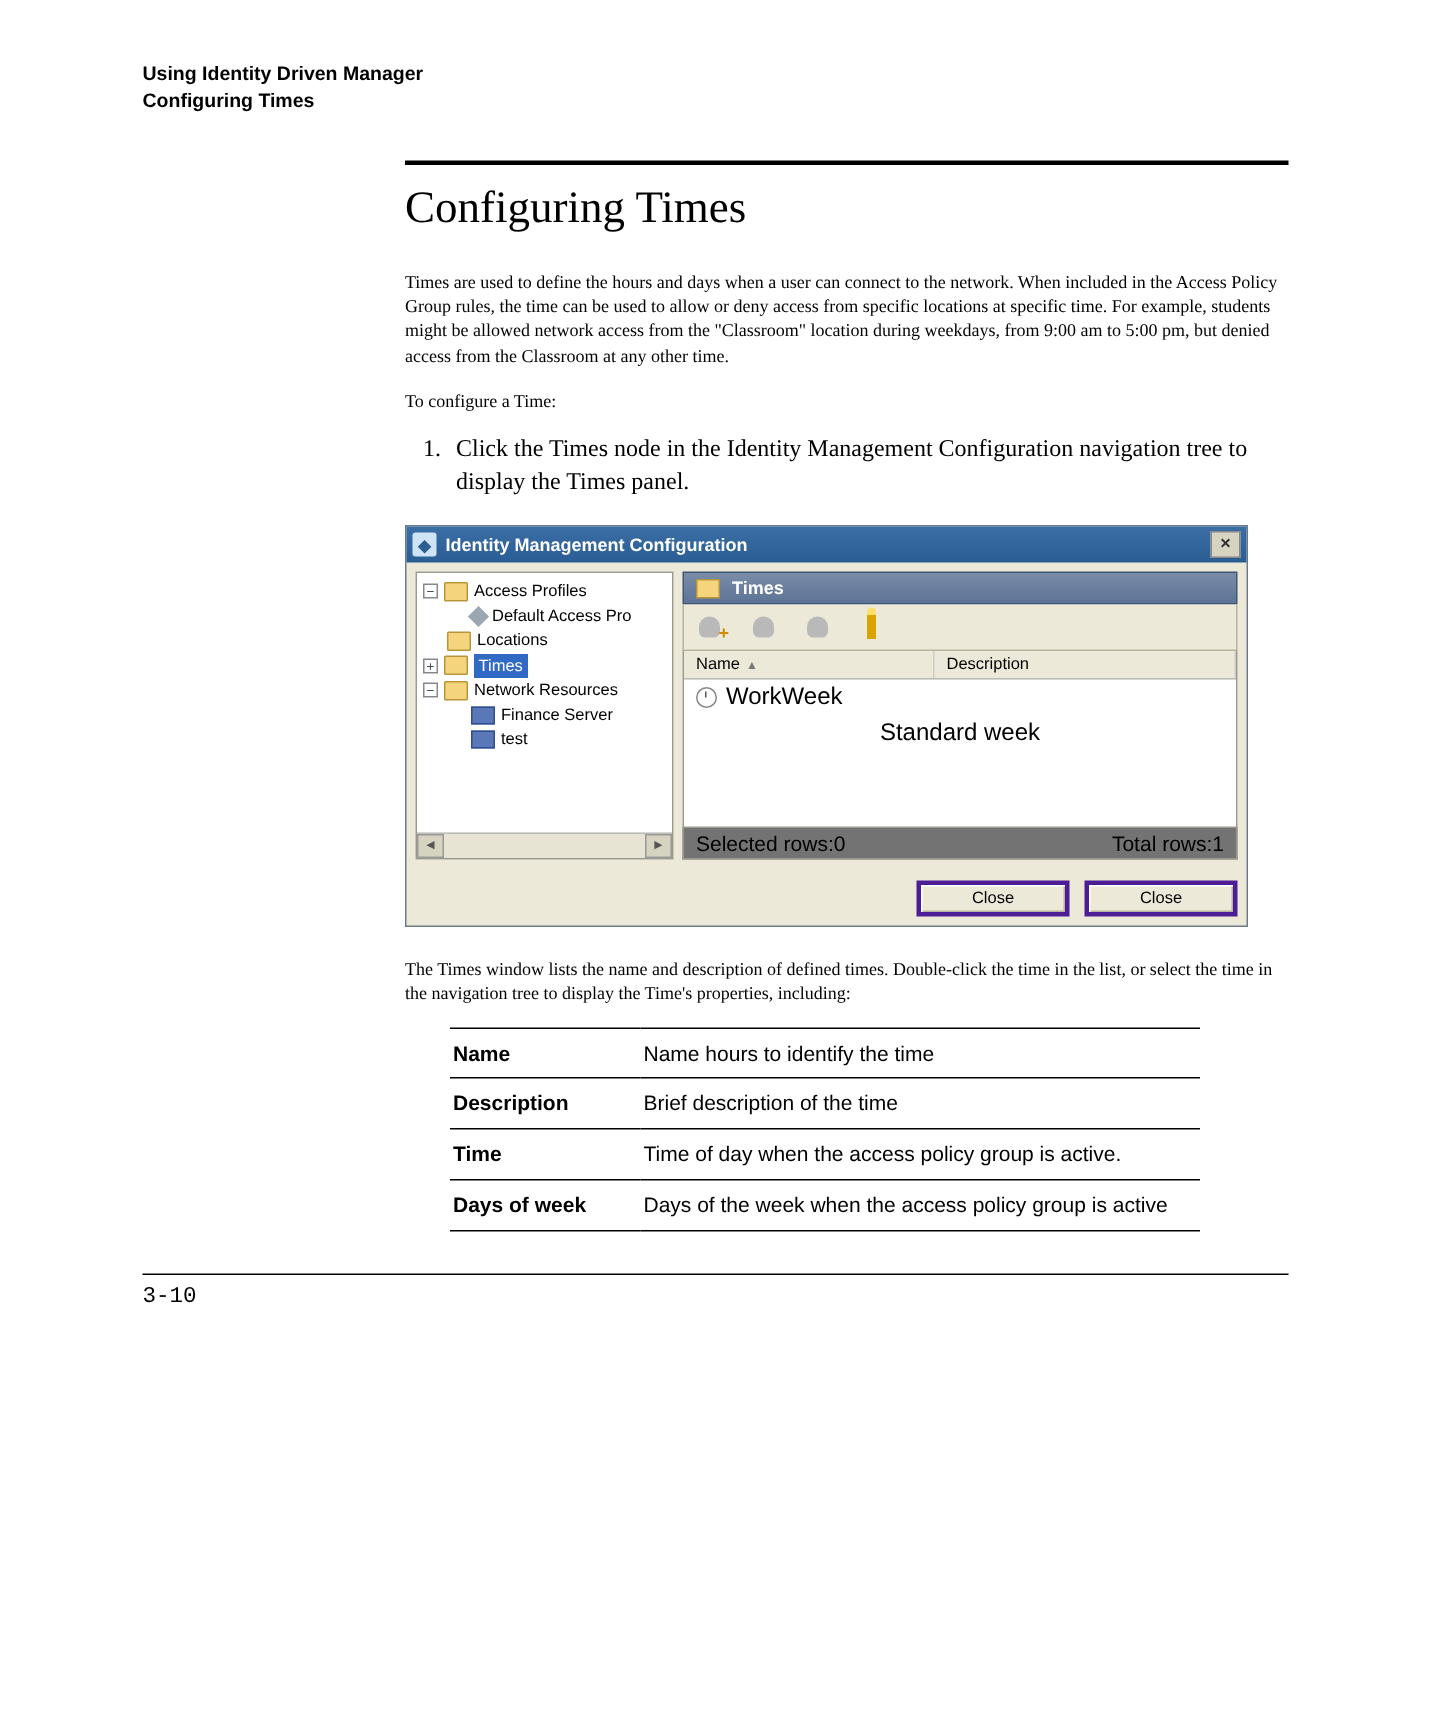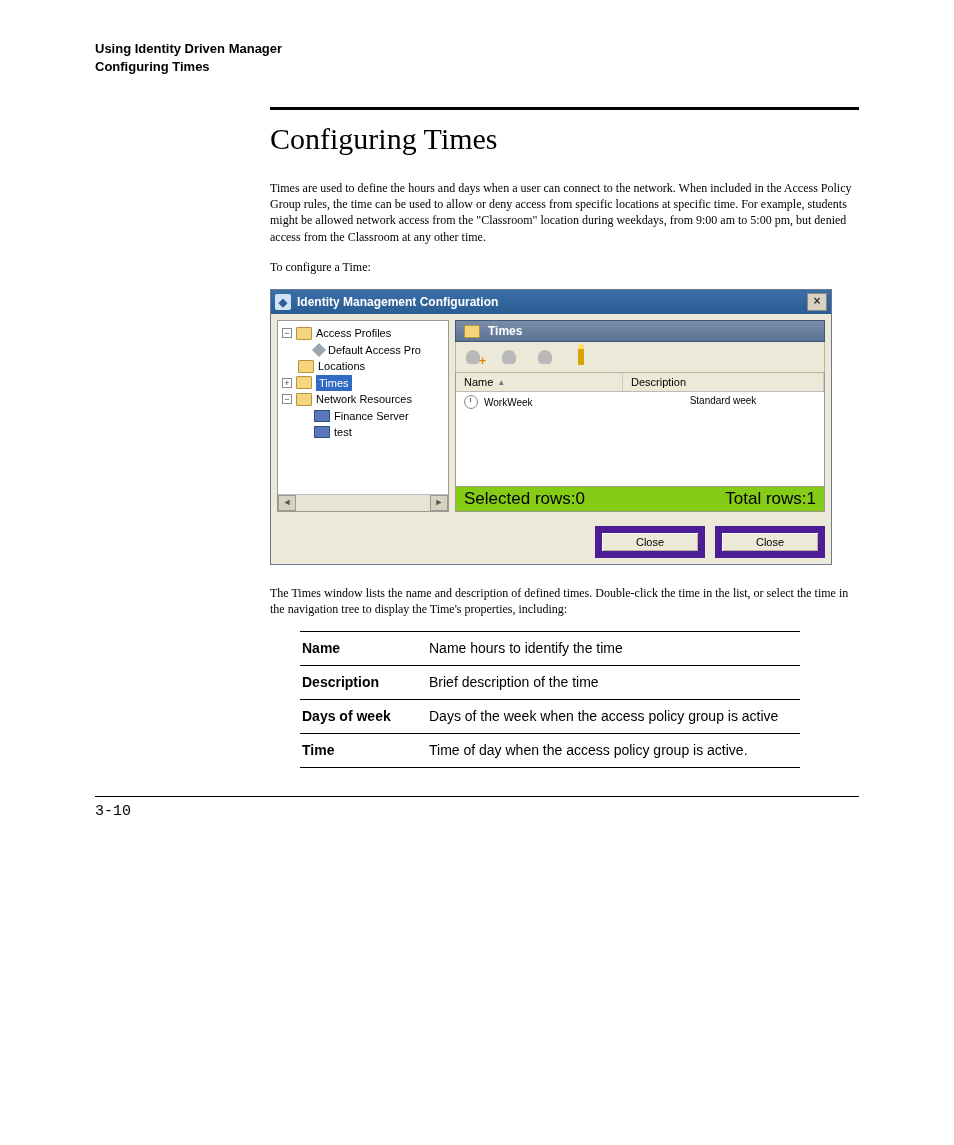--- a/index.html
+++ b/index.html
@@ -143,39 +143,39 @@
 
   .grid {
     background:#fff; border:1px solid #9c9a8c; border-top:none;
     flex:1; min-height:100px;
   }
   .grid-head { display:flex; background:#ece9d8; border-bottom:1px solid #bbb; font-size:11px; }
   .grid-head div { padding:3px 8px; border-right:1px solid #ccc; }
   .gh-name { width:150px; display:flex; align-items:center; gap:4px; }
   .sort-ind { font-size:8px; color:#777; }
   .gh-desc { flex:1; }
-  .grid-row { display:flex; font-size:10px; }
+  .grid-row { display:flex; font-size:16px;flex-direction:column; }
   .grid-row div { padding:3px 8px; }
   .gr-name { width:150px; display:flex; align-items:center; gap:6px; }
   .clock-icon { width:12px; height:12px; border-radius:50%; background:#fff; border:1px solid #888; position:relative; }
   .clock-icon::after { content:""; position:absolute; left:5px; top:2px; width:1px; height:4px; background:#555; }
   .gr-desc { flex:1;text-align:center; }
 
   .status-bar {
     border:1px solid #9c9a8c; border-top:none;
-    background:#84cc16; display:flex; justify-content:space-between;
-    font-size:17px; padding:2px 8px;text-align:center;
+    background:#737373; display:flex; justify-content:space-between;
+    font-size:14px; padding:2px 8px;text-align:center;
   }
   .button-row {
     display:flex; justify-content:flex-end; gap:10px;
     padding:8px 6px 6px 6px;
   }
   .win-btn {
     min-width:72px; padding:3px 12px;
-    background:#ece9d8; border:7px solid #4c1d95;
+    background:#ece9d8; border:3px solid #4c1d95;
     box-shadow: inset 1px 1px 0 #fff, inset -1px -1px 0 #b7b39c;
     font-family: Tahoma, Arial, sans-serif; font-size:11px;
     text-align:center; cursor:pointer;
   }
 
   
   .prop-table {
     border-top:1px solid #000;
     border-bottom:1px solid #000;
     border-collapse: collapse;
@@ -214,20 +214,23 @@
 
   <hr class="hr-thick">
 
   <div class="content-col">
     <h1>Configuring Times</h1>
 
     <p class="body">Times are used to define the hours and days when a user can connect to the network. When included in the Access Policy Group rules, the time can be used to allow or deny access from specific locations at specific time. For example, students might be allowed network access from the "Classroom" location during weekdays, from 9:00 am to 5:00 pm, but denied access from the Classroom at any other time.</p>
 
     <p class="body">To configure a Time:</p>
 
+    <ol class="steps">
+      <li>Click the Times node in the Identity Management Configuration navigation tree to display the Times panel.</li>
+    </ol>
 
     <div class="app-window">
       <div class="title-bar">
         <div class="title-left">
           <span class="title-icon">◆</span>
           <span>Identity Management Configuration</span>
         </div>
         <div class="close-x">×</div>
       </div>
 
@@ -333,26 +336,26 @@
       <tbody>
           <tr>
         <td class="label">Name</td>
         <td>Name hours to identify the time</td>
       </tr>
       <tr>
         <td class="label">Description</td>
         <td>Brief description of the time</td>
       </tr>
       <tr>
+        <td class="label">Time</td>
+        <td>Time of day when the access policy group is active.</td>
+      </tr>
+      <tr>
         <td class="label">Days of week</td>
         <td>Days of the week when the access policy group is active</td>
-      </tr>
-      <tr>
-        <td class="label">Time</td>
-        <td>Time of day when the access policy group is active.</td>
       </tr>
     </tbody>
       </table>
   </div>
 
   <hr class="footer-rule">
   <div class="page-num">3-10</div>
 
 </div>
 

